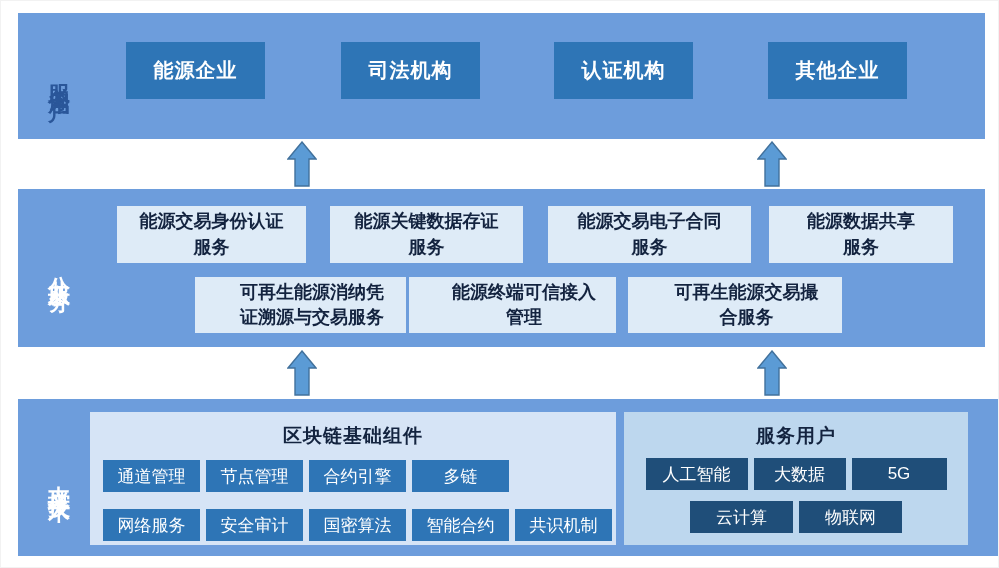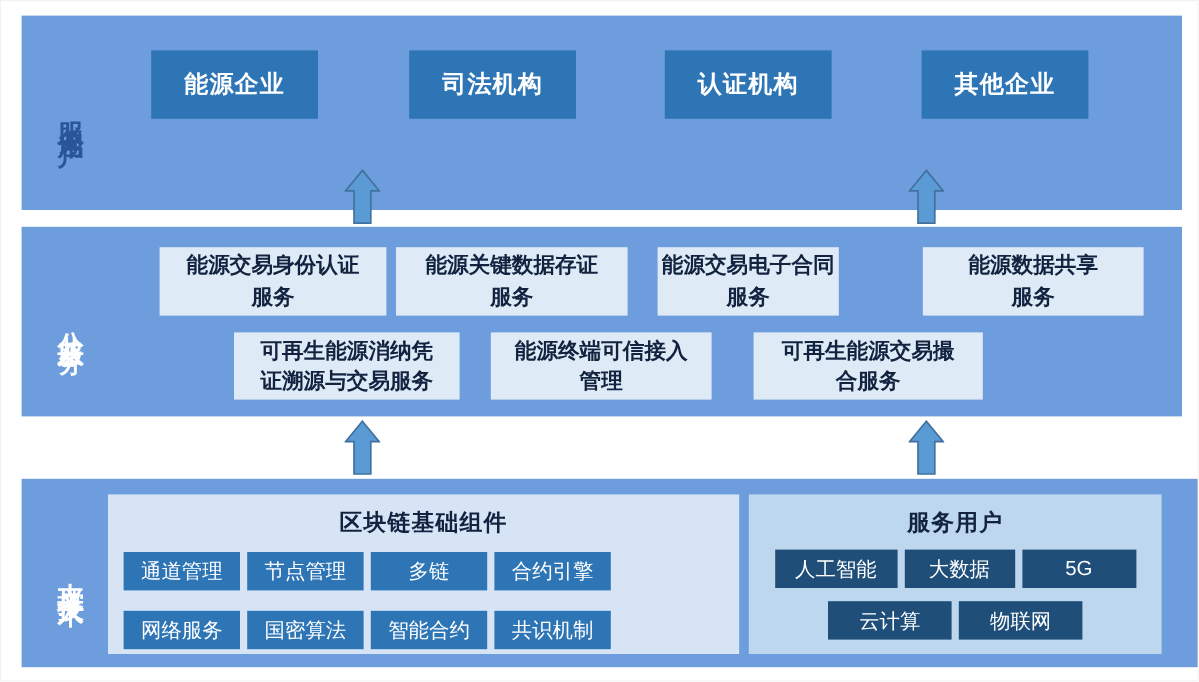--- a/index.html
+++ b/index.html
@@ -2,21 +2,21 @@
 <html style="--band: #6D9DDC; --box: #2E75B6; --light: #DEEBF7; --panell: #D6E4F6; --panelr: #BDD7EE; --navy: #1F4E79; --darktext: #13233F; --labelnavy: #2A5699; --arrow_fill: #5B9BD5; --arrow_border: #41719C;"><head>
 <meta charset="utf-8">
 <style>
   html,body{margin:0;padding:0;background:#fff;}
   .canvas{
     position:relative;width:999px;height:568px;background:#fff;overflow:hidden;
     font-family:"Liberation Sans","DejaVu Sans",sans-serif;
     border:1px solid #f2f2f2;box-sizing:border-box;
   }
   .band{position:absolute;left:17px;width:967px;background:var(--band,#6D9DDC);}
-  .band-users{top:12px;height:162px;}
+  .band-users{top:12px;height:126px;}
   .band-services{top:188px;height:158px;}
   .band-tech{top:398px;height:157px;padding-left:32px;}
 
   .vlabel{
     position:absolute;left:18px;top:0;height:100%;width:46px;
     display:flex;align-items:center;justify-content:center;
     writing-mode:vertical-rl;text-orientation:upright;
     font-weight:bold;font-size:22px;letter-spacing:5px;
   }
   .vlabel-navy{color:var(--labelnavy,#2A5699);}
@@ -31,24 +31,24 @@
   .user-boxes .user-box:nth-child(2){left:323px;}
   .user-boxes .user-box:nth-child(3){left:536px;}
   .user-boxes .user-box:nth-child(4){left:750px;}
 
   .svc-box{
     position:absolute;background:var(--light,#DEEBF7);color:var(--darktext,#13233F);
     font-weight:bold;font-size:18px;line-height:1.4;text-align:center;
     white-space:pre-line;display:flex;align-items:center;justify-content:center;
   }
   .svc-row1 .svc-box{top:17px;height:57px;}
-  .svc-row2 .svc-box{top:88px;height:56px;}
-  .svc-row1 .svc-box:nth-child(1){left:99px;width:189px;margin-left:16px;}
+  .svc-row2 .svc-box{top:88px;height:56px;padding-left:23px;}
+  .svc-row1 .svc-box:nth-child(1){left:99px;width:189px;}
   .svc-row1 .svc-box:nth-child(2){left:312px;width:193px;}
-  .svc-row1 .svc-box:nth-child(3){left:530px;width:151px;}
+  .svc-row1 .svc-box:nth-child(3){left:530px;width:203px;}
   .svc-row1 .svc-box:nth-child(4){left:751px;width:184px;}
   .svc-row2 .svc-box:nth-child(1){left:177px;width:188px;}
   .svc-row2 .svc-box:nth-child(2){left:391px;width:184px;}
   .svc-row2 .svc-box:nth-child(3){left:610px;width:191px;}
 
   .panel{position:absolute;top:13px;height:133px;}
   .panel-left{left:72px;width:526px;background:var(--panell,#D6E4F6);}
   .panel-right{left:606px;width:344px;background:var(--panelr,#BDD7EE);}
   .panel-title{
     text-align:center;margin-top:11px;font-size:19px;font-weight:bold;
@@ -133,25 +133,26 @@
   </svg>
 
   <section class="band band-tech">
     <div class="vlabel vlabel-white">支撑技术</div>
 
     <div class="panel panel-left">
       <div class="panel-title">区块链基础组件</div>
       <div class="bc-row bc-row1">
           <div class="bc-btn">通道管理</div>
           <div class="bc-btn">节点管理</div>
+          <div class="bc-btn">合约引擎</div>
           <div class="bc-btn">多链</div>
-          <div class="bc-btn">合约引擎</div>
         </div>
       <div class="bc-row bc-row2">
           <div class="bc-btn">网络服务</div>
+          <div class="bc-btn">安全审计</div>
           <div class="bc-btn">国密算法</div>
           <div class="bc-btn">智能合约</div>
           <div class="bc-btn">共识机制</div>
         </div>
     </div>
 
     <div class="panel panel-right">
       <div class="panel-title">服务用户</div>
       <div class="fusion-row fusion-row1">
           <div class="fusion-btn">人工智能</div>

